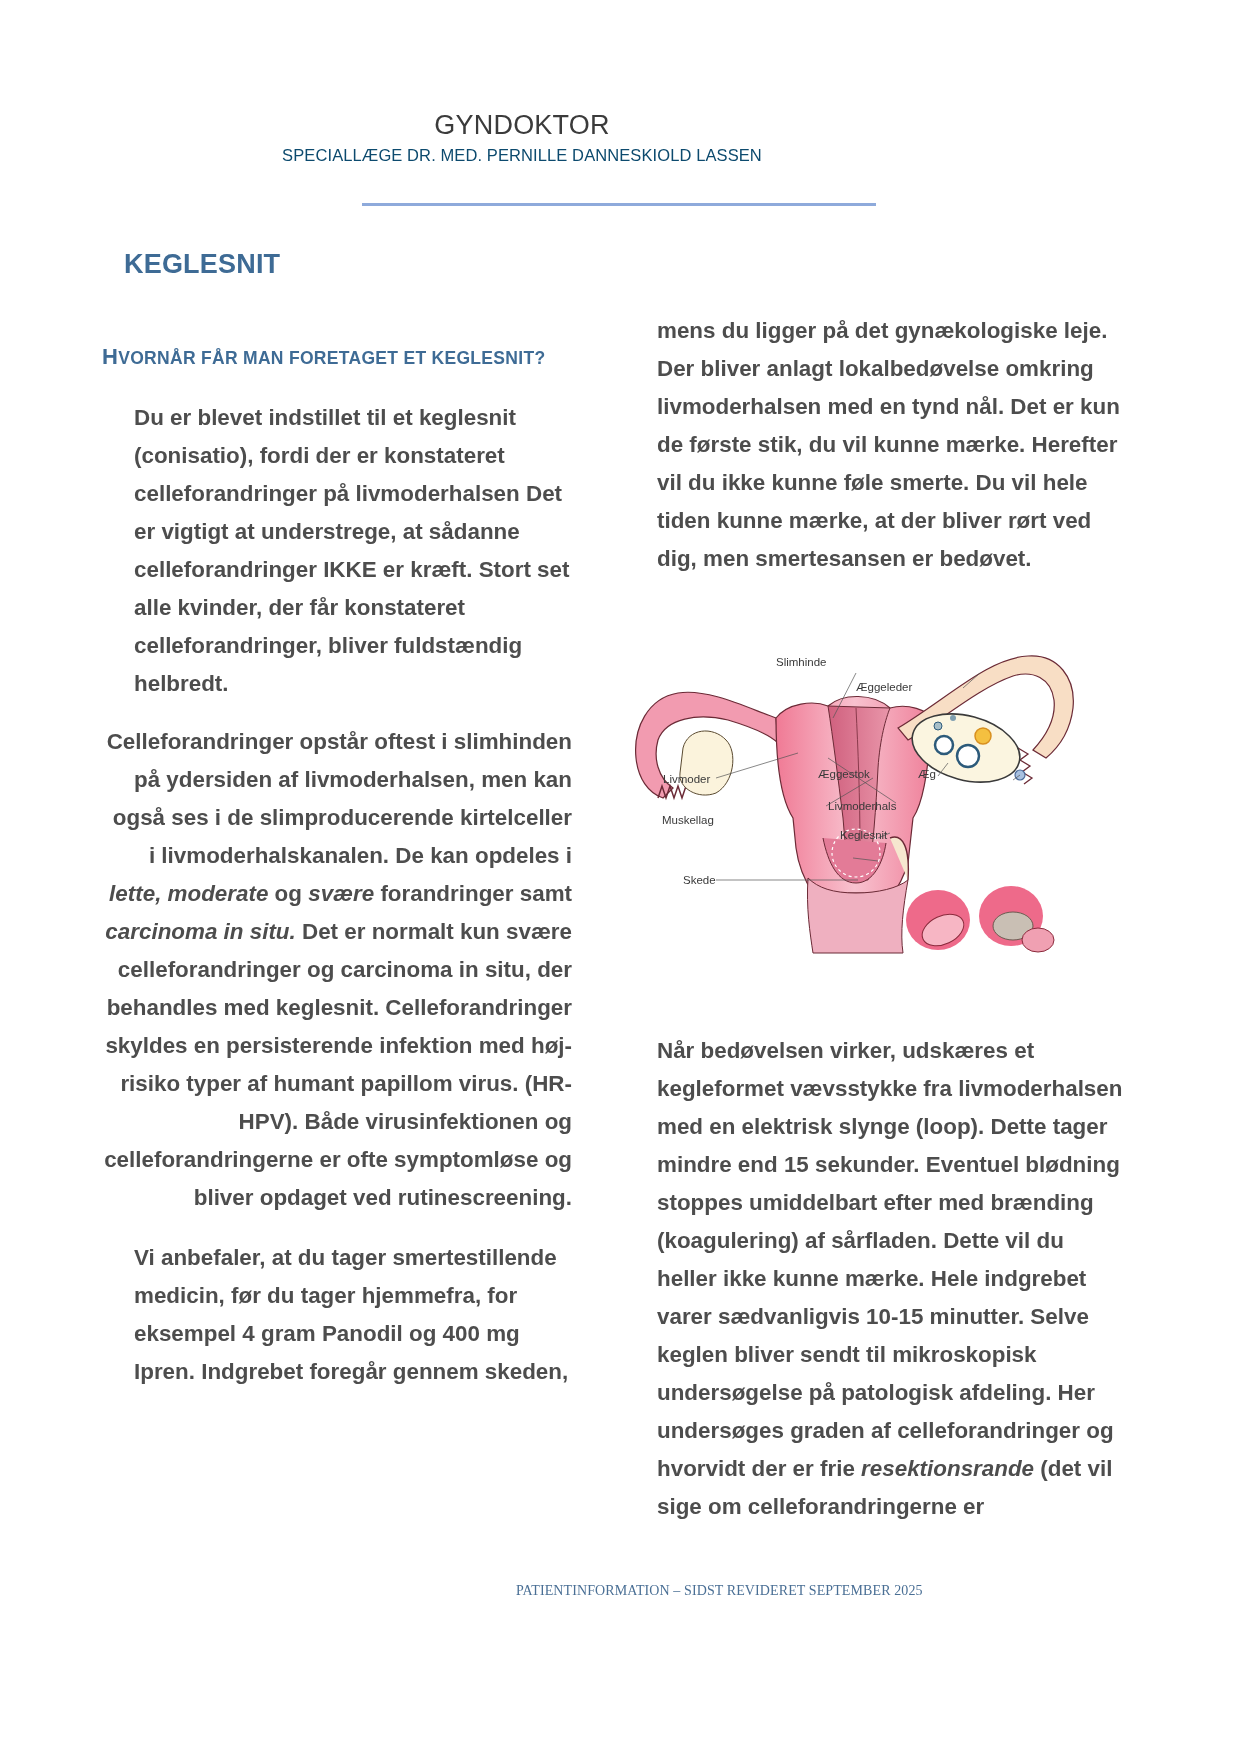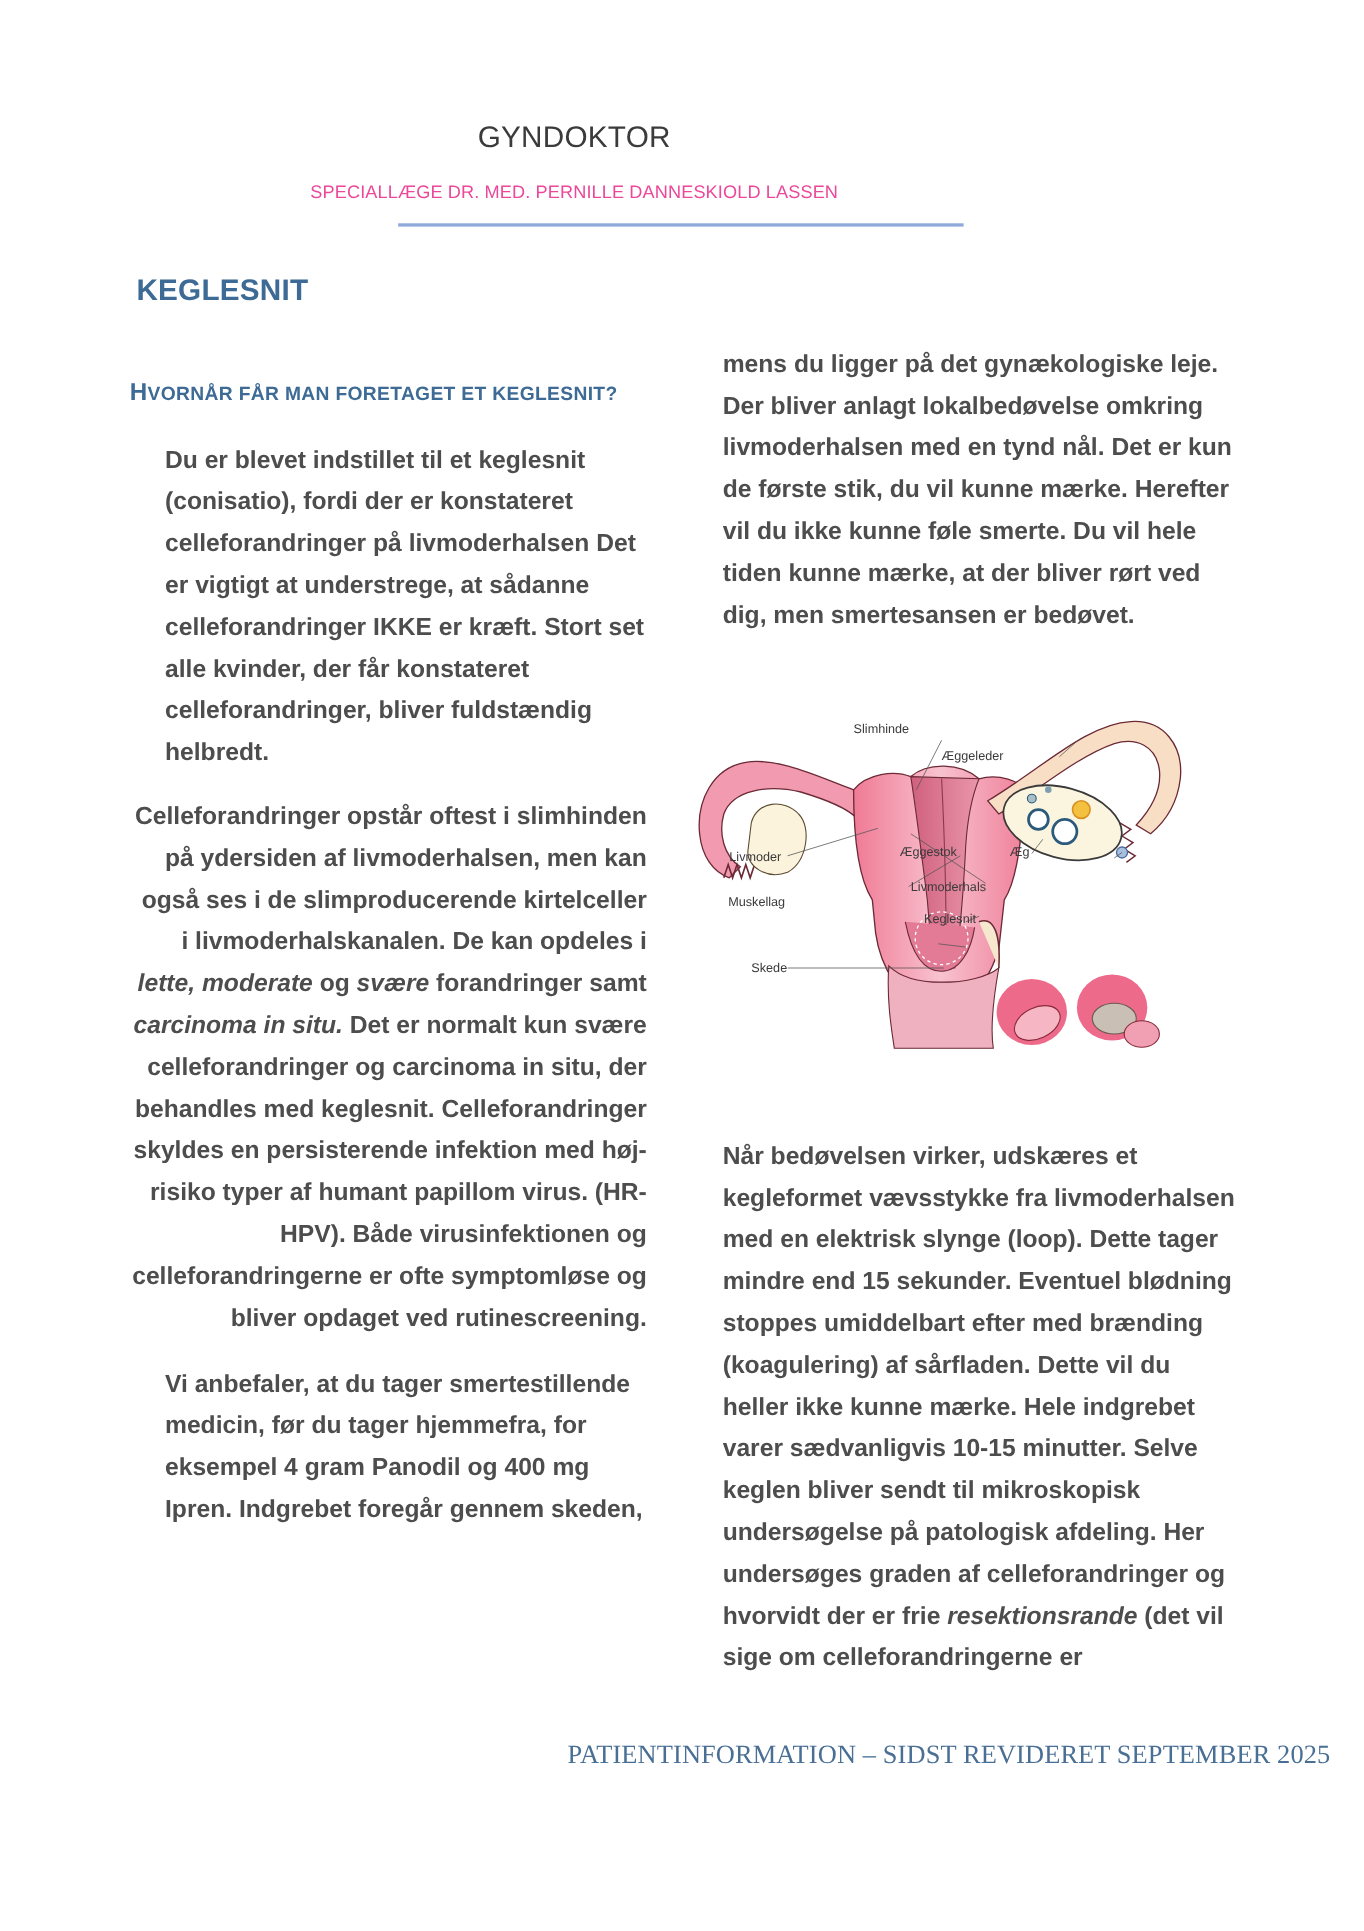--- a/index.html
+++ b/index.html
@@ -1,39 +1,39 @@
 <!DOCTYPE html>
 <html><head>
 <meta charset="utf-8">
 <style>
   html, body { margin: 0; padding: 0; background: #ffffff; }
   body { width: 1240px; height: 1755px; position: relative; overflow: hidden;
          font-family: "Liberation Sans", "DejaVu Sans", sans-serif; color: #4a4a4a; }
   .header { position: absolute; left: 0; width: 1044px; top: 108px; text-align: center; }
   .brand { font-size: 27px; color: #3b3b3b; letter-spacing: 0.2px; line-height: 34px; }
-  .subtitle { font-size: 16.5px; color: #ec4899; margin-top: 24px; letter-spacing: 0.1px; }
+  .subtitle { font-size: 16.5px; color: #0c4a6e; margin-top: 4px; letter-spacing: 0.1px; }
   .rule { position: absolute; left: 362px; width: 514px; top: 203px; height: 3px; background: #8eaadb; }
   .page-title { position: absolute; left: 124px; top: 249px; font-size: 27px; font-weight: bold;
                 color: #3e6b95; letter-spacing: 0.2px; }
   .col { position: absolute; font-size: 22.4px; line-height: 38px; color: #4d4d4d; }
-  .col-left { left: 118px; top: 338px; width: 470px; }
+  .col-left { left: 102px; top: 338px; width: 470px; }
   .col-right { left: 657px; top: 312px; width: 470px; }
   .h2 { color: #3e6b95; font-weight: bold; font-size: 17.5px; letter-spacing: 0.3px; line-height: 38px; }
   .h2 .cap { font-size: 22px; }
   .p { margin: 0; font-weight: bold; }
   .mt-heading { margin-top: 22px; margin-left: 32px; }
   .mt-para { margin-top: 20px; text-align: right; }
   .mt-h2 { margin-top: 24px; }
   em { font-style: italic; }
   .figure { position: absolute; left: 628px; top: 648px; width: 454px; height: 310px; }
   .figure svg { width: 100%; height: 100%; }
   .fig-label { font-family: "Liberation Sans", sans-serif; font-size: 11.5px; fill: #3a3a3a; }
   .col-right-2 { left: 657px; top: 1032px; width: 470px; }
   .footer { position: absolute; left: 516px; top: 1583px; font-family: "Liberation Serif", "DejaVu Serif", serif;
-            font-size: 24px; color: #4a6f95; letter-spacing: 0.1px; }
+            font-size: 14px; color: #4a6f95; letter-spacing: 0.1px; }
 </style>
 </head>
 <body>
 
 <div class="header">
   <div class="brand">GYNDOKTOR</div>
   <div class="subtitle">SPECIALLÆGE DR. MED. PERNILLE DANNESKIOLD LASSEN</div>
 </div>
 <div class="rule"></div>
 

